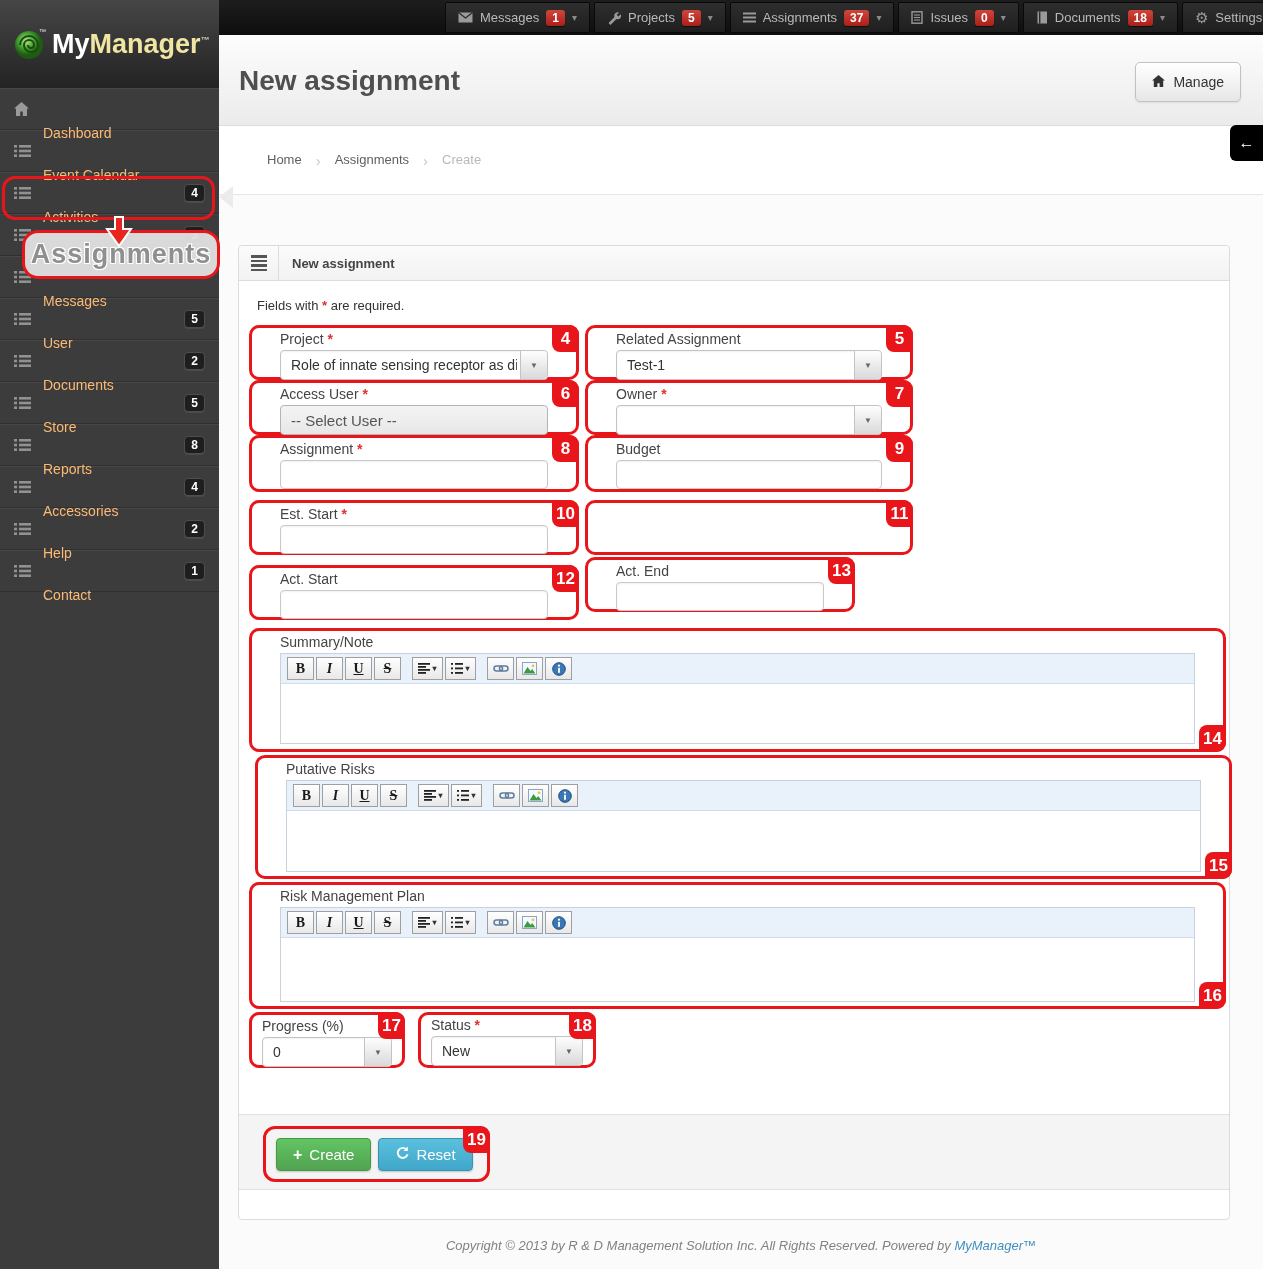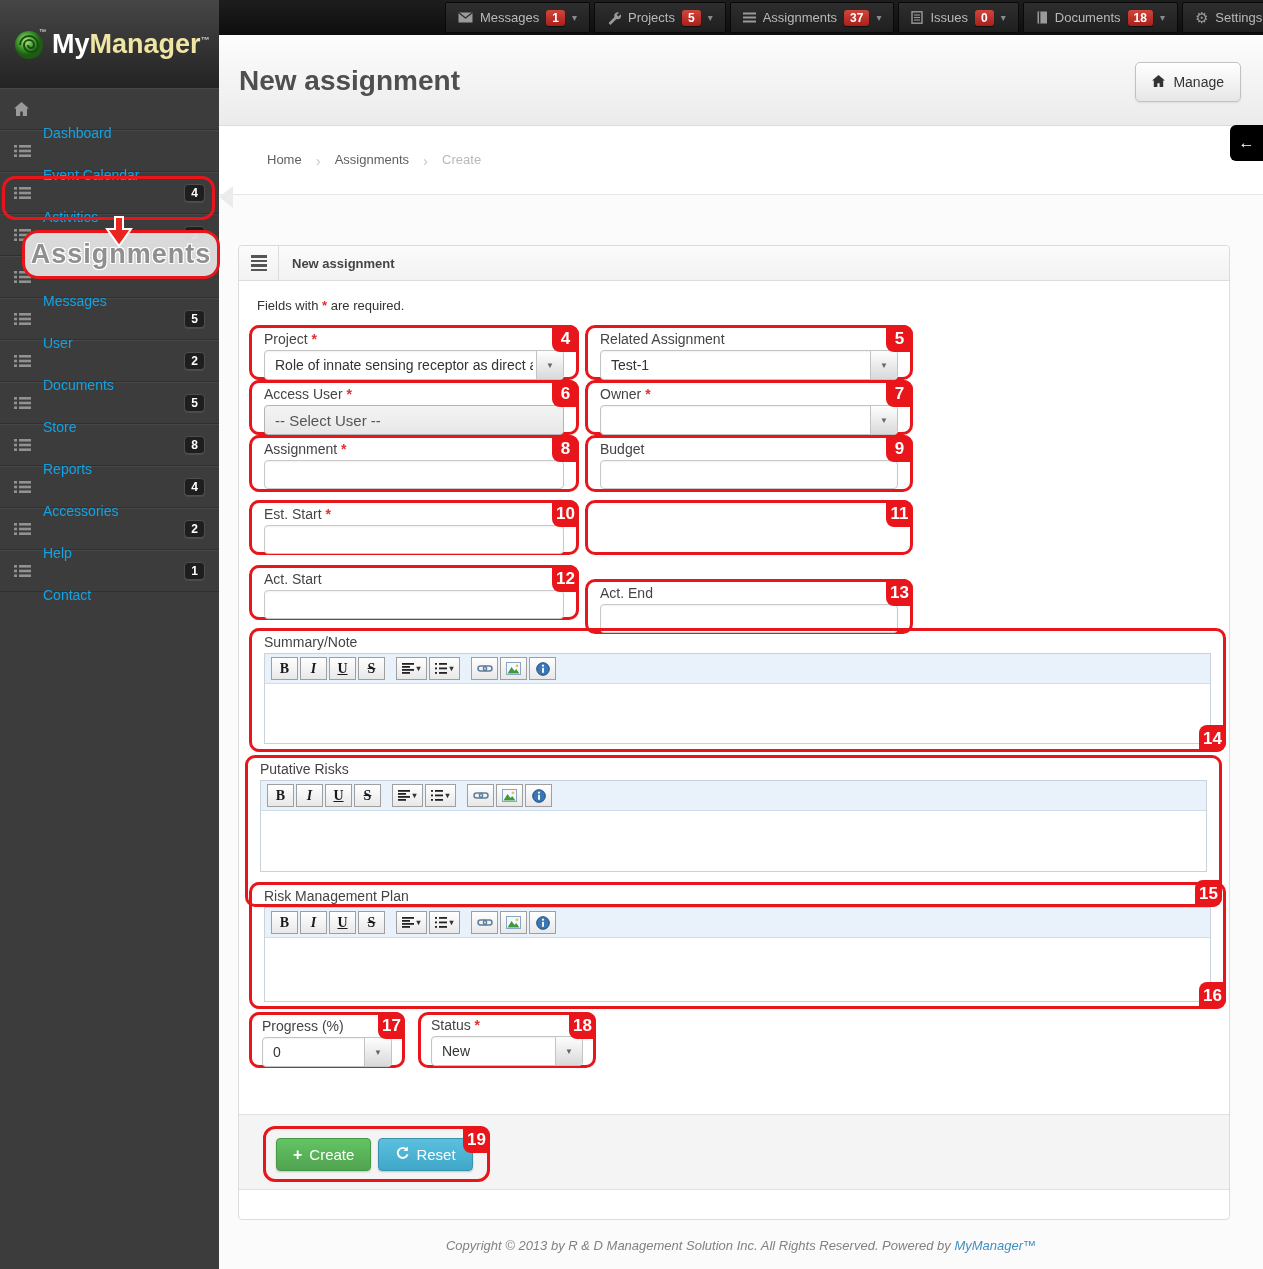--- a/index.html
+++ b/index.html
@@ -19,21 +19,21 @@
   
   .sidebar { position:absolute; left:0; top:0; width:219px; height:1269px; background:#3c3c3c; z-index:6; }
   .logo-area { height:88px; background:linear-gradient(#464646,#232323); display:flex; align-items:center; padding-left:12px; }
   .logo-text { font-size:27px; font-weight:bold; letter-spacing:0; margin-left:4px; }
   .logo-my { color:#ffffff; }
   .logo-manager { color:#f0e5a3; }
   .logo-tm { color:#cfcfcf; font-size:9px; vertical-align:super; }
   .side-menu { list-style:none; }
   .side-item { height:42px; display:flex; align-items:center; padding:0 14px; border-top:1px solid #474747; border-bottom:1px solid #303030; cursor:pointer; }
   .si-icon { width:17px; display:flex; align-items:center; }
-  .si-label { color:#0ea5e9; font-size:14px; margin-left:12px;margin-top:48px; }
+  .si-label { color:#fdba74; font-size:14px; margin-left:12px;margin-top:48px; }
   .si-badge { margin-left:auto; background:#1e1e1e; border:1px solid #4e4e4e; border-radius:4px; color:#fff; font-size:12px; font-weight:bold; padding:1px 6px; box-shadow:0 1px 0 rgba(255,255,255,.08); }
 
   
   .act-outline { position:absolute; left:2px; top:176px; width:213px; height:44px; border:3px solid #e8161b; border-radius:13px; z-index:59; pointer-events:none; }
   .white-pointer { position:absolute; left:219px; top:186px; width:0; height:0; border-top:11px solid transparent; border-bottom:11px solid transparent; border-right:14px solid #ebebeb; z-index:40; }
   .down-arrow { position:absolute; left:105px; top:216px; z-index:61; }
   .side-callout { position:absolute; left:22px; top:230px; width:198px; height:49px; background:rgba(224,224,224,.96); border:3px solid #e8161b; border-radius:16px; z-index:60; display:flex; align-items:center; justify-content:center; }
   .side-callout span { font-size:27px; font-weight:bold; color:#8f8f8f; text-shadow:1px 1px 0 #fff,-1px -1px 0 #fff,1px -1px 0 #fff,-1px 1px 0 #fff; letter-spacing:1px; }
 
   
@@ -55,21 +55,21 @@
   .panel-header { height:35px; background:linear-gradient(#fbfbfb,#f2f2f2); border-bottom:1px solid #ddd; border-radius:4px 4px 0 0; display:flex; align-items:center; }
   .burger-cell { width:40px; height:100%; border-right:1px solid #ddd; display:flex; align-items:center; justify-content:center; cursor:pointer; }
   .burger { display:flex; flex-direction:column; gap:2px; }
   .burger i { width:16px; height:2.5px; background:#555; }
   .panel-title { margin-left:13px; font-size:13px; font-weight:bold; color:#444; }
   .required-note { position:absolute; left:18px; top:52px; font-size:13px; color:#333; }
   .star { color:#e03131; font-weight:bold; }
 
   
   .fbox { position:absolute; border:3px solid #e8161b; border-radius:10px; background:transparent; }
-  .f-inner { padding:3px 12px; height:100%; }
+  .f-inner { padding:3px 28px; height:100%; }
   .f-label { font-size:14px; color:#444; white-space:nowrap; }
   .num { position:absolute; right:-3px; top:-3px; width:27px; height:27px; background:#e8161b; color:#fff; font-weight:bold; font-size:17px; display:flex; align-items:center; justify-content:center; border-radius:2px 9px 2px 8px; z-index:2; }
   .num-bottom { top:auto; bottom:-3px; border-radius:8px 2px 9px 2px; }
 
   .sel { margin-top:3px; height:30px; border:1px solid #c3c3c3; border-radius:4px; background:#fff; position:relative; display:flex; align-items:center; box-shadow:inset 0 1px 2px rgba(0,0,0,.06); cursor:pointer; }
   .sel-text { padding-left:10px; font-size:14px; color:#333; white-space:nowrap; overflow:hidden; max-width:calc(100% - 30px); }
   .sel-arrow { position:absolute; right:0; top:0; bottom:0; width:27px; border-left:1px solid #c3c3c3; background:linear-gradient(#fefefe,#d9d9d9); border-radius:0 4px 4px 0; display:flex; align-items:center; justify-content:center; }
   .sel-arrow i { font-style:normal; font-size:8px; color:#666; }
   .f-input { margin-top:3px; width:100%; height:29px; border:1px solid #c9c9c9; border-radius:4px; box-shadow:inset 0 1px 2px rgba(0,0,0,.06); outline:none; padding:0 8px; font-size:14px; font-family:"Liberation Sans",sans-serif; }
   .userbar { margin-top:3px; height:30px; border:1px solid #b4b4b4; border-radius:4px; background:linear-gradient(#f4f4f4,#e7e7e7); display:flex; align-items:center; padding-left:10px; font-size:15px; color:#555; cursor:pointer; }
@@ -502,21 +502,21 @@
       <span class="num">11</span>
     </div>
 
     <div class="fbox" style="left:10px;top:319px;width:330px;height:55px">
       <div class="f-inner">
         <div class="f-label"><span>Act. Start</span></div>
         <input class="f-input" style="">
       </div>
       <span class="num">12</span>
     </div>
-    <div class="fbox" style="left:346px;top:333px;width:328px;height:55px">
+    <div class="fbox" style="left:346px;top:311px;width:270px;height:55px">
       <div class="f-inner">
         <div class="f-label"><span>Act. End</span></div>
         <input class="f-input" style="">
       </div>
       <span class="num">13</span>
     </div>
 
     <div class="fbox" style="left:10px;top:382px;width:977px;height:124px">
       <div class="f-inner">
         <div class="f-label"><span>Summary/Note</span></div>
@@ -578,21 +578,21 @@
                   </svg>
                 </button>
             </span>
           </div>
           <div class="rte-content h-sum"></div>
         </div>
       </div>
       <span class="num num-bottom">14</span>
     </div>
 
-    <div class="fbox" style="left:6px;top:509px;width:977px;height:152px">
+    <div class="fbox" style="left:16px;top:509px;width:977px;height:124px">
       <div class="f-inner">
         <div class="f-label"><span>Putative Risks</span></div>
         <div class="rte">
           <div class="rte-toolbar">
             <span class="tb-group">
               <button class="tb-btn">B</button>
               <button class="tb-btn tb-i">I</button>
               <button class="tb-btn tb-u">U</button>
               <button class="tb-btn tb-s">S</button>
             </span>

